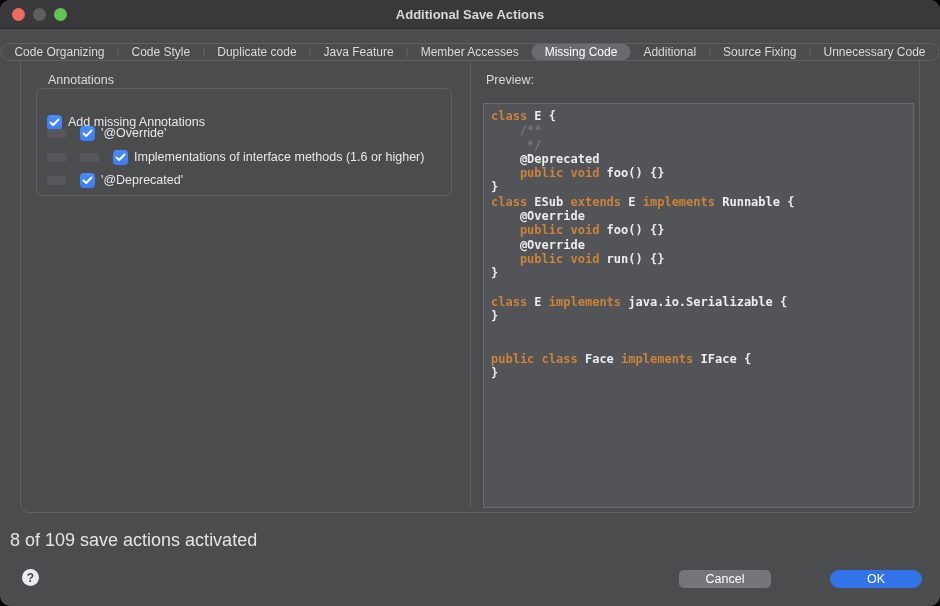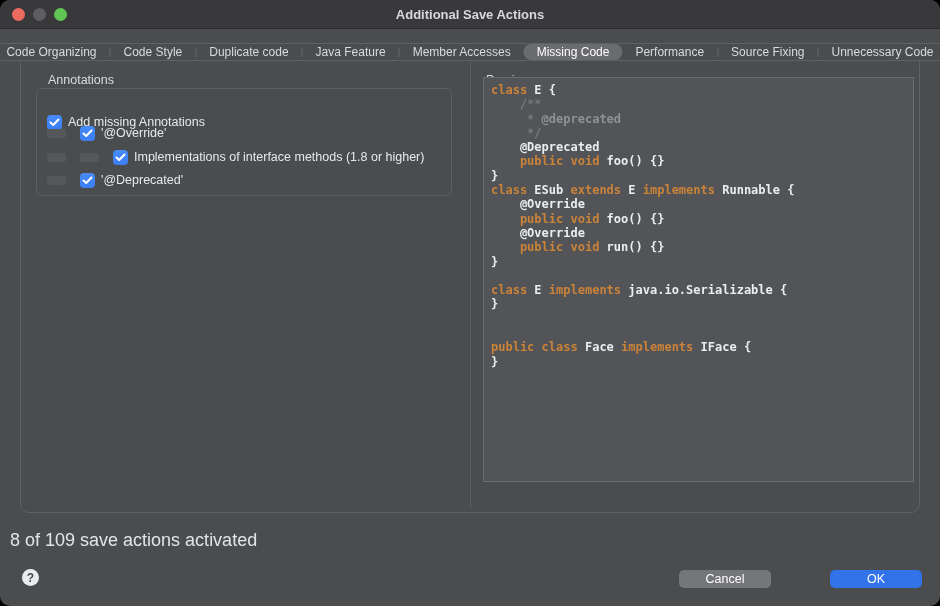--- a/index.html
+++ b/index.html
@@ -52,21 +52,21 @@
     background:linear-gradient(#478bf8, var(--accent));
     display:flex; align-items:center; justify-content:center;
   }
   .cbx svg { display:block; }
   .optlabel { font-size:12.5px; color:#e7e8e9; white-space:nowrap; }
 
   
   .vdivider { position:absolute; left:470px; top:62px; width:1px; height:446px; background:#5a5c5e; }
   .previewlabel { position:absolute; left:486px; top:73px; font-size:12.5px; color:#dadbdc; }
   .codebox {
-    position:absolute; left:483px; top:77px; width:431px; height:405px;
+    position:absolute; left:483px; top:103px; width:431px; height:405px;
     border:1px solid #696b6d; background:#525457; overflow:hidden;
     padding:5px 4px 17px 7px;
   }
   .codebox .line { font-family:"DejaVu Sans Mono", monospace; font-size:12px; line-height:14.3px;
     white-space:pre; font-weight:bold; }
   .kw { color:var(--kw); }
   .pl { color:var(--pl); }
   .cm { color:var(--cm); font-weight:normal; }
   .cb { color:var(--cmb); font-weight:bold; }
 
@@ -75,21 +75,21 @@
   .helpbtn {
     position:absolute; left:22px; top:569px; width:17px; height:17px; border-radius:50%;
     background:#e9ebee; color:#45474a; font-size:12px; font-weight:bold;
     display:flex; align-items:center; justify-content:center; cursor:default;
   }
   .btn {
     position:absolute; top:570px; width:92px; height:18px; border-radius:5px;
     font-size:12.5px; color:#ffffff; text-align:center; line-height:18px; cursor:default;
   }
   .btn.cancel { left:679px; background:#747679; }
-  .btn.ok { left:830px; background:var(--ok); font-weight:normal; }
+  .btn.ok { left:830px; background:var(--ok); font-weight:normal;border-radius:9px; }
 </style>
 </head>
 <body>
 
 <div class="win">
 
   <div class="titlebar">
     <div class="lights">
       <div class="light close"></div>
       <div class="light min"></div>
@@ -103,21 +103,21 @@
       <span class="tab">Code Organizing</span>
       <span class="tab-sep"></span>
       <span class="tab">Code Style</span>
       <span class="tab-sep"></span>
       <span class="tab">Duplicate code</span>
       <span class="tab-sep"></span>
       <span class="tab">Java Feature</span>
       <span class="tab-sep"></span>
       <span class="tab">Member Accesses</span>
       <span class="tab sel">Missing Code</span>
-      <span class="tab">Performance</span>
+      <span class="tab">Additional</span>
       <span class="tab-sep"></span>
       <span class="tab">Source Fixing</span>
       <span class="tab-sep"></span>
       <span class="tab">Unnecessary Code</span>
     </div>
 
   <div class="grouplabel">Annotations</div>
   <div class="groupbox"></div>
   <div id="options">
       <div class="optrow" style="top: 114px;">
@@ -138,39 +138,38 @@
         <span class="optlabel">'@Override'</span>
       </div>
       <div class="optrow" style="top: 149px;">
         <div class="indent"></div>
         <div class="indent"></div>
         <div class="cbx">
           <svg width="11" height="9" viewBox="0 0 11 9">
             <polyline points="1.5,4.5 4.2,7 9.5,1.5" fill="none" stroke="#fff" stroke-width="2" stroke-linecap="round" stroke-linejoin="round"></polyline>
           </svg>
         </div>
-        <span class="optlabel">Implementations of interface methods (1.8 or higher)</span>
+        <span class="optlabel">Implementations of interface methods (1.6 or higher)</span>
       </div>
       <div class="optrow" style="top: 172px;">
         <div class="indent"></div>
         <div class="cbx">
           <svg width="11" height="9" viewBox="0 0 11 9">
             <polyline points="1.5,4.5 4.2,7 9.5,1.5" fill="none" stroke="#fff" stroke-width="2" stroke-linecap="round" stroke-linejoin="round"></polyline>
           </svg>
         </div>
         <span class="optlabel">'@Deprecated'</span>
       </div>
     </div>
 
   <div class="vdivider"></div>
   <div class="previewlabel">Preview:</div>
   <div class="codebox" id="codebox">
       <div class="line"><span class="kw">class</span><span class="pl"> E {</span></div>
       <div class="line"><span class="cm">    /**</span></div>
-      <div class="line"><span class="cm">     * </span><span class="cb">@deprecated</span></div>
       <div class="line"><span class="cm">     */</span></div>
       <div class="line"><span class="pl">    @Deprecated</span></div>
       <div class="line"><span class="kw">    public void</span><span class="pl"> foo() {}</span></div>
       <div class="line"><span class="pl">}</span></div>
       <div class="line"><span class="kw">class</span><span class="pl"> ESub </span><span class="kw">extends</span><span class="pl"> E </span><span class="kw">implements</span><span class="pl"> Runnable {</span></div>
       <div class="line"><span class="pl">    @Override</span></div>
       <div class="line"><span class="kw">    public void</span><span class="pl"> foo() {}</span></div>
       <div class="line"><span class="pl">    @Override</span></div>
       <div class="line"><span class="kw">    public void</span><span class="pl"> run() {}</span></div>
       <div class="line"><span class="pl">}</span></div>

